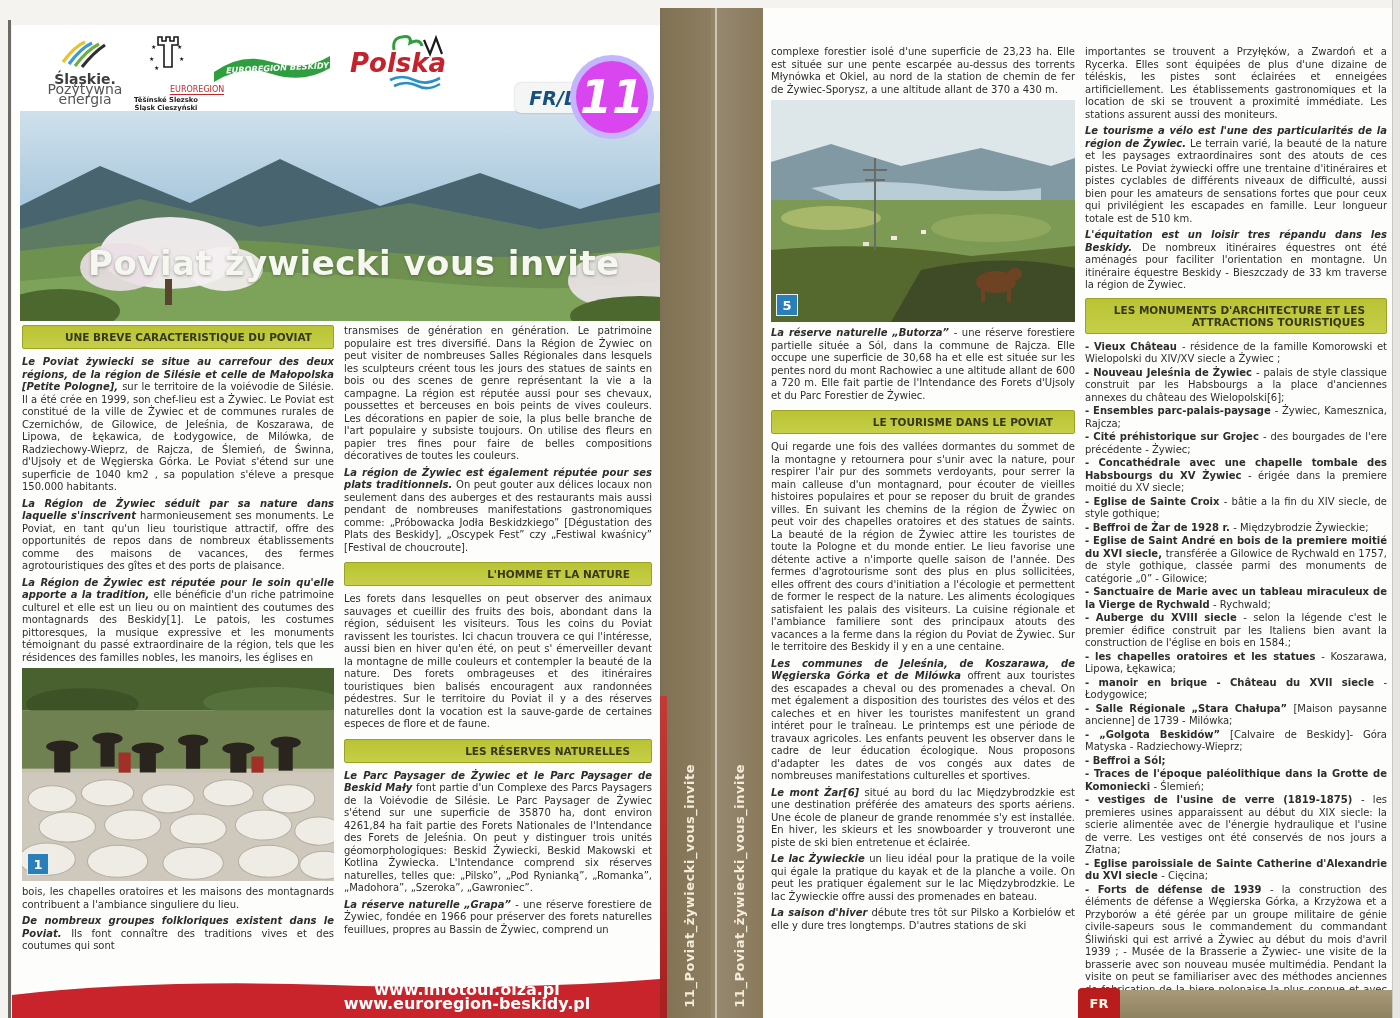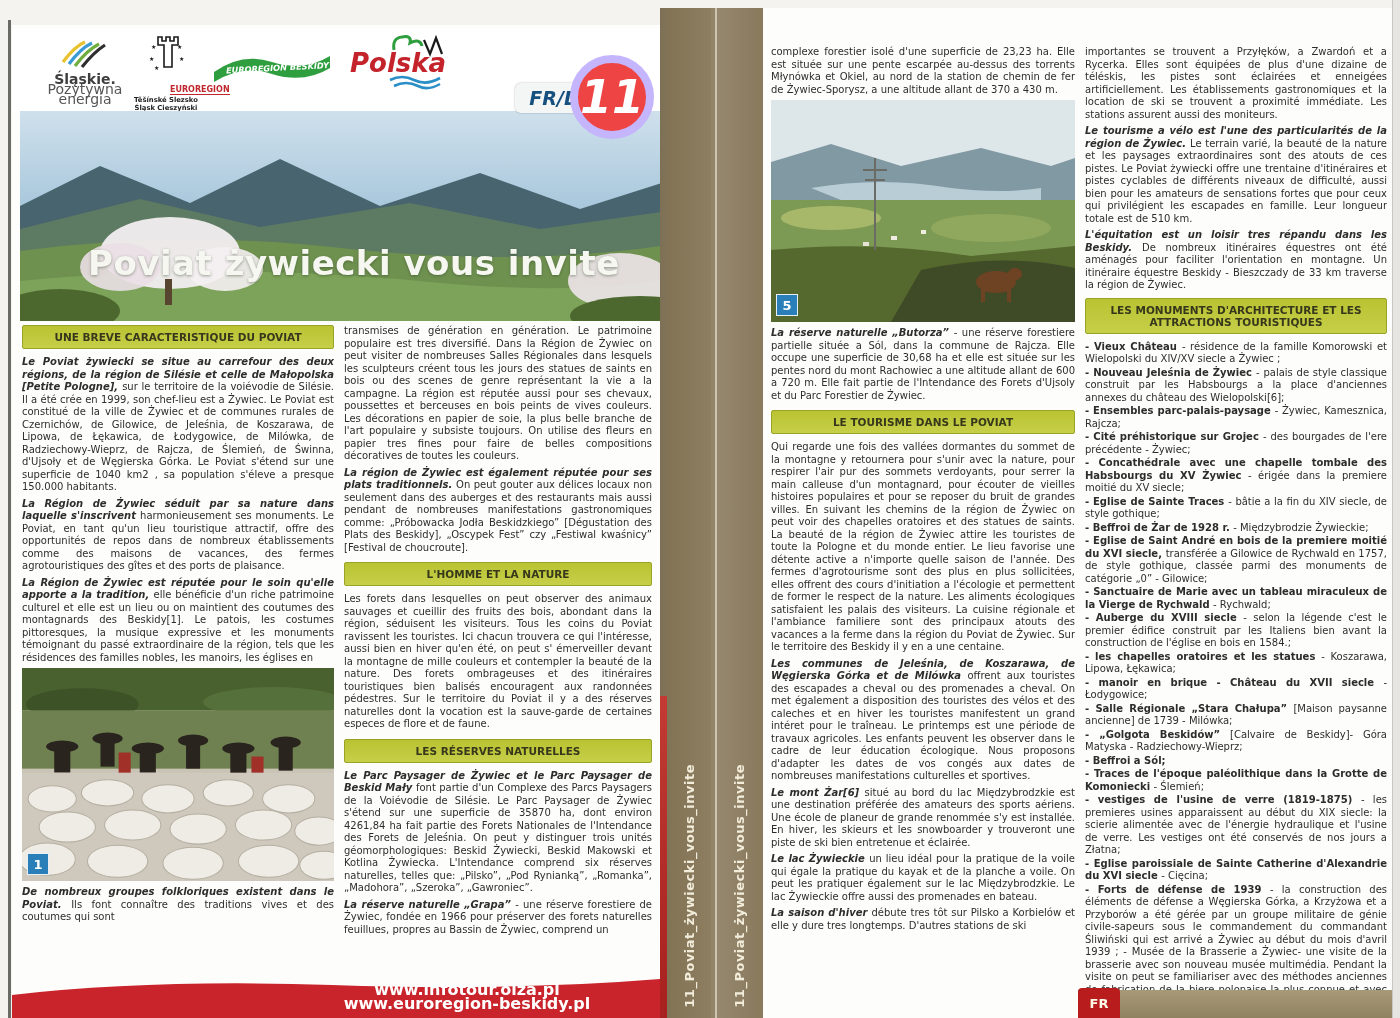--- a/index.html
+++ b/index.html
@@ -9,46 +9,46 @@
   .left-page { position:absolute; left:12px; top:25px; width:648px; height:993px; background:#fdfdfb; }
   .right-page { position:absolute; left:763px; top:8px; width:629px; height:1010px; background:#fdfdfb; }
   .scan-edge-left { position:absolute; left:8px; top:20px; width:3px; height:998px; background:#6b6b66; }
   .scan-edge-right { position:absolute; left:1392px; top:0; width:8px; height:1018px; background:#e6e5e1; border-left:1px solid #c9c8c3; }
 
   
   .logo-strip { position:absolute; left:0; top:3px; width:648px; height:84px; background:#fff; }
   .logo { position:absolute; text-align:center; }
   .logo-caption { font-size:14px; color:#555; line-height:10px; }
   .logo-caption b { color:#3e3e3e; font-weight:bold; }
-  .euroregion-red { font-size:8px; font-weight:bold; color:#c0272d; border-bottom:1px solid #c0272d; display:inline-block; line-height:9px;margin-left:40px; }
+  .euroregion-red { font-size:8px; font-weight:normal; color:#c0272d; border-bottom:1px solid #c0272d; display:inline-block; line-height:9px;margin-left:40px; }
   .euroregion-sub { font-size:6.8px; color:#222; font-weight:bold; line-height:8px; }
 
   
   .banner { position:absolute; left:8px; top:86px; width:648px; height:260px; overflow:hidden; }
   .banner svg { display:block; }
   .main-title { position:absolute; left:68px; top:132px; font-size:34px; font-weight:bold; color:#f7f7f2; letter-spacing:0.5px; text-shadow:0 1px 3px rgba(40,60,30,0.45); }
 
   
   .lang-pill { position:absolute; left:503px; top:58px; width:92px; height:30px; background:#f4f6f6; border-radius:6px; display:flex; align-items:center; justify-content:center; font-size:19px; font-weight:bold; font-style:italic; color:#15507e; box-shadow:0 0 2px rgba(0,0,0,0.3); }
-  .lang-circle { position:absolute; left:558px; top:30px; width:84px; height:84px; border-radius:50%; background:#ef4444; border:8px solid #c4b5fd; display:flex; align-items:center; justify-content:center; font-size:46px; font-weight:bold; font-style:italic; color:#fff; }
+  .lang-circle { position:absolute; left:558px; top:30px; width:84px; height:84px; border-radius:50%; background:#d946ef; border:6px solid #c4b5fd; display:flex; align-items:center; justify-content:center; font-size:46px; font-weight:bold; font-style:italic; color:#fff; }
 
   
   .col { position:absolute; top:300px; }
   .col1 { left:10px;  width:312px; height:650px; overflow:hidden; }
   .col2 { left:332px; width:308px; height:650px; overflow:hidden; }
   .rcol { position:absolute; top:38px; height:952px; overflow:hidden; }
   .rcol1 { left:8px;  width:304px; }
   .rcol2 { left:322px; width:302px; }
 
   .para { font-size:10px; line-height:12.5px; text-align:justify; color:#2d2d2b; margin-bottom:4px; }
   .lead { font-weight:bold; font-style:italic; }
   .monuments .para { margin-bottom:1px; }
   .monuments .lead { font-style:normal; }
 
-  .green-bar { background:linear-gradient(#b9c332,#c6cf48); border:1px solid #99a326; color:#37371c; font-size:10.5px; font-weight:bold; text-align:center; padding:5px 4px; margin-bottom:7px; border-radius:2px; }
+  .green-bar { background:linear-gradient(#b9c332,#c6cf48); border:1px solid #99a326; color:#37371c; font-size:10.5px; font-weight:bold; text-align:right; padding:5px 21px; margin-bottom:7px; border-radius:2px; }
 
   
   .photo { position:relative; width:100%; margin:3px 0 5px; }
   .photo svg { display:block; width:100%; }
   .num-badge { position:absolute; left:5px; bottom:6px; width:22px; height:22px; background:#2a7fb8; color:#fff; font-size:13px; font-weight:bold; display:flex; align-items:center; justify-content:center; border:1px solid #e8f0f5; }
 
   
   .red-footer { position:absolute; left:0; top:950px; width:648px; height:43px; }
   .red-footer svg { display:block; }
   .footer-urls { position:absolute; right:28px; top:8px; width:330px; text-align:center; color:#fff; font-weight:bold; font-size:16px; line-height:14px; }
@@ -190,20 +190,21 @@
           <ellipse cx="25" cy="190" rx="28" ry="16"></ellipse>
             <ellipse cx="95" cy="192" rx="30" ry="16"></ellipse>
           <ellipse cx="170" cy="194" rx="30" ry="16"></ellipse>
             <ellipse cx="245" cy="192" rx="30" ry="16"></ellipse>
           <ellipse cx="300" cy="196" rx="24" ry="14"></ellipse>
         </g>
       </svg>
       <div class="num-badge">1</div>
     </div>
     <div>
+        <p class="para"><span>bois, les chapelles oratoires et les maisons des montagnards contribuent a l'ambiance singuliere du lieu.</span></p>
         <p class="para"><span class="lead">De nombreux groupes folkloriques existent dans le Poviat. </span><span>Ils font connaître des traditions vives et des coutumes qui sont</span></p>
       </div>
   </div>
 
   <div class="col col2">
     <div>
         <p class="para"><span>transmises de génération en génération. Le patrimoine populaire est tres diversifié. Dans la Région de Żywiec on peut visiter de nombreuses Salles Régionales dans lesquels les sculpteurs créent tous les jours des statues de saints en bois ou des scenes de genre représentant la vie a la campagne. La région est réputée aussi pour ses chevaux, poussettes et berceuses en bois peints de vives couleurs. Les décorations en papier de soie, la plus belle branche de l'art populaire y subsiste toujours. On utilise des fleurs en papier tres fines pour faire de belles compositions décoratives de toutes les couleurs.</span></p>
         <p class="para"><span class="lead">La région de Żywiec est également réputée pour ses plats traditionnels. </span><span>On peut gouter aux délices locaux non seulement dans des auberges et des restaurants mais aussi pendant de nombreuses manifestations gastronomiques comme: „Próbowacka Jodła Beskidzkiego” [Dégustation des Plats des Beskidy], „Oscypek Fest” czy „Festiwal kwaśnicy” [Festival de choucroute].</span></p>
       </div>
     <div class="green-bar" style="margin-top:8px;">L'HOMME ET LA NATURE</div>
@@ -288,21 +289,21 @@
         <p class="para"><span class="lead">Le tourisme a vélo est l'une des particularités de la région de Żywiec. </span><span>Le terrain varié, la beauté de la nature et les paysages extraordinaires sont des atouts de ces pistes. Le Poviat żywiecki offre une trentaine d'itinéraires et pistes cyclables de différents niveaux de difficulté, aussi bien pour les amateurs de sensations fortes que pour ceux qui privilégient les escapades en famille. Leur longueur totale est de 510 km.</span></p>
         <p class="para"><span class="lead">L'équitation est un loisir tres répandu dans les Beskidy. </span><span>De nombreux itinéraires équestres ont été aménagés pour faciliter l'orientation en montagne. Un itinéraire équestre Beskidy - Bieszczady de 33 km traverse la région de Żywiec.</span></p>
       </div>
     <div class="green-bar" style="margin-top:6px;">LES MONUMENTS D'ARCHITECTURE ET LES ATTRACTIONS TOURISTIQUES</div>
     <div class="monuments">
         <p class="para"><span class="lead">- Vieux Château </span><span>- résidence de la famille Komorowski et Wielopolski du XIV/XV siecle a Żywiec ;</span></p>
         <p class="para"><span class="lead">- Nouveau Jeleśnia de Żywiec </span><span>- palais de style classique construit par les Habsbourgs a la place d'anciennes annexes du château des Wielopolski[6];</span></p>
         <p class="para"><span class="lead">- Ensembles parc-palais-paysage </span><span>- Żywiec, Kamesznica, Rajcza;</span></p>
         <p class="para"><span class="lead">- Cité préhistorique sur Grojec </span><span>- des bourgades de l'ere précédente - Żywiec;</span></p>
         <p class="para"><span class="lead">- Concathédrale avec une chapelle tombale des Habsbourgs du XV Żywiec </span><span>- érigée dans la premiere moitié du XV siecle;</span></p>
-        <p class="para"><span class="lead">- Eglise de Sainte Traces </span><span>- bâtie a la fin du XIV siecle, de style gothique;</span></p>
+        <p class="para"><span class="lead">- Eglise de Sainte Croix </span><span>- bâtie a la fin du XIV siecle, de style gothique;</span></p>
         <p class="para"><span class="lead">- Beffroi de Żar de 1928 r. </span><span>- Międzybrodzie Żywieckie;</span></p>
         <p class="para"><span class="lead">- Eglise de Saint André en bois de la premiere moitié du XVI siecle, </span><span>transférée a Gilowice de Rychwald en 1757, de style gothique, classée parmi des monuments de catégorie „0” - Gilowice;</span></p>
         <p class="para"><span class="lead">- Sanctuaire de Marie avec un tableau miraculeux de la Vierge de Rychwald </span><span>- Rychwald;</span></p>
         <p class="para"><span class="lead">- Auberge du XVIII siecle </span><span>- selon la légende c'est le premier édifice construit par les Italiens bien avant la construction de l'église en bois en 1584.;</span></p>
         <p class="para"><span class="lead">- les chapelles oratoires et les statues </span><span>- Koszarawa, Lipowa, Łękawica;</span></p>
         <p class="para"><span class="lead">- manoir en brique - Château du XVII siecle </span><span>- Łodygowice;</span></p>
         <p class="para"><span class="lead">- Salle Régionale „Stara Chałupa” </span><span>[Maison paysanne ancienne] de 1739 - Milówka;</span></p>
         <p class="para"><span class="lead">- „Golgota Beskidów” </span><span>[Calvaire de Beskidy]- Góra Matyska - Radziechowy-Wieprz;</span></p>
         <p class="para"><span class="lead">- Beffroi a Sól; </span></p>
         <p class="para"><span class="lead">- Traces de l'époque paléolithique dans la Grotte de Komoniecki </span><span>- Ślemień;</span></p>

